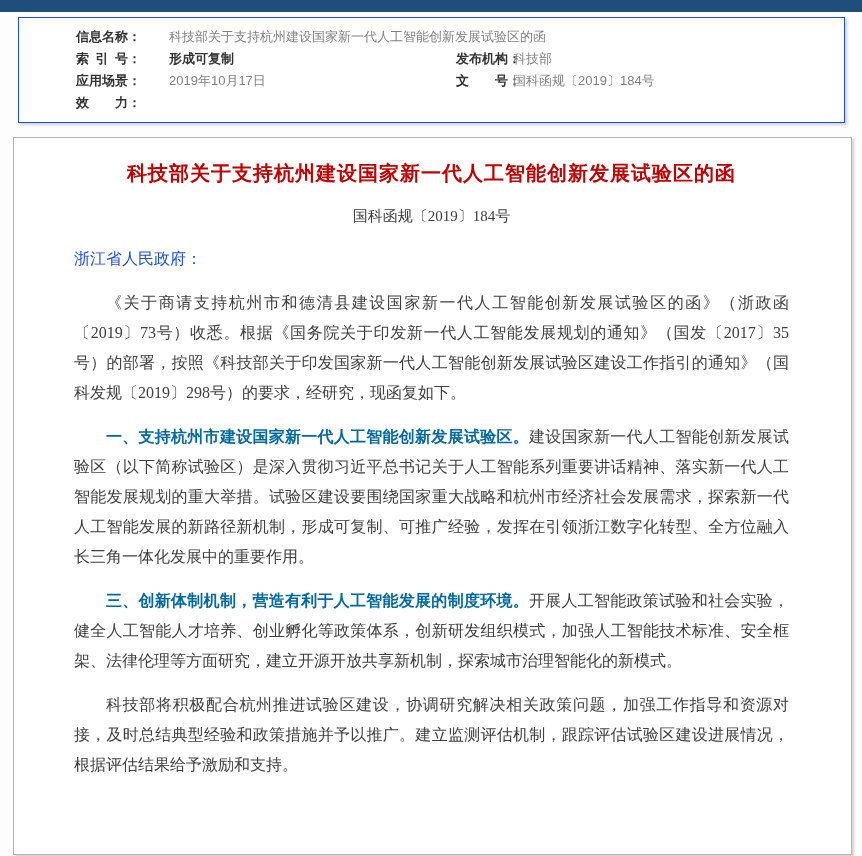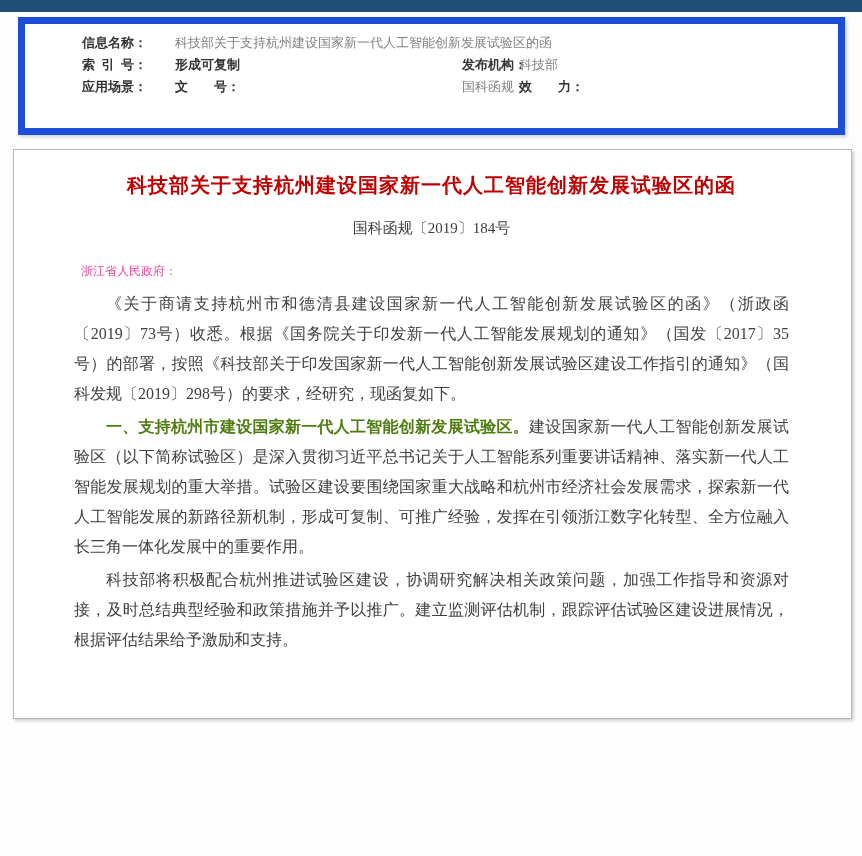--- a/index.html
+++ b/index.html
@@ -14,21 +14,21 @@
   .top-bar {
     height: 12px;
     width: 100%;
     background: #1f4e79;
   }
 
   
   .meta-box {
     margin: 5px 17px 0 18px;
     background: #ffffff;
-    border: 7px solid #1d4ed8;
+    border: 1px solid #1d4ed8;
     box-shadow: 2px 2px 3px rgba(0,0,0,0.18);
     padding: 8px 10px 8px 57px;
   }
   .meta-grid {
     display: grid;
     grid-template-columns: 93px 287px 57px 1fr;
     grid-auto-rows: 22px;
     align-items: center;
     font-size: 13px;
   }
@@ -68,65 +68,66 @@
     line-height: 26px;
   }
   .doc-number {
     text-align: center;
     color: #3c3c3c;
     font-size: 15px;
     margin-top: 21px;
   }
   .salutation {
     margin-top: 18px;
-    font-size: 12px;
-    color: #ec4899;
+    font-size: 16px;
+    color: #1d4ed8;
     line-height: 30px;
-    margin-left: 7px;
   }
   .doc-body p.para {
     font-size: 16px;
     color: #404040;
     line-height: 30px;
     text-indent: 2em;
     text-align: justify;
-    margin: 3px 0;
+    margin: 14px 0;
   }
   .doc-body p.para b {
-    color: #4d7c0f;
+    color: #0369a1;
   }
 </style>
 </head>
 <body>
 
 <div class="top-bar"></div>
 
 <div class="meta-box">
   <div class="meta-grid">
 
     <div class="meta-label"><span class="jlabel">信息名称</span><span>：</span></div>
     <div class="meta-value span3">科技部关于支持杭州建设国家新一代人工智能创新发展试验区的函</div>
 
     <div class="meta-label"><span class="jlabel">索引号</span><span>：</span></div>
     <div class="meta-label"><span class="jlabel">形成可复制</span><span>：</span></div>
 
     <div class="meta-label"><span class="jlabel">发布机构</span><span>：</span></div>
     <div class="meta-value">科技部</div>
     <div class="meta-label"><span class="jlabel">应用场景</span><span>：</span></div>
+    <div class="meta-value">2019年10月17日</div>
 
     <div class="meta-label"><span class="jlabel">文号</span><span>：</span></div>
     <div class="meta-value">国科函规〔2019〕184号</div>
     <div class="meta-label"><span class="jlabel">效力</span><span>：</span></div>
     <div class="meta-value"></div>
   </div>
 </div>
 
 <div class="doc-box">
   <h1 class="doc-title">科技部关于支持杭州建设国家新一代人工智能创新发展试验区的函</h1>
   <div class="doc-number">国科函规〔2019〕184号</div>
   <div class="salutation">浙江省人民政府：</div>
   <div class="doc-body">
       <p class="para">《关于商请支持杭州市和德清县建设国家新一代人工智能创新发展试验区的函》（浙政函〔2019〕73号）收悉。根据《国务院关于印发新一代人工智能发展规划的通知》（国发〔2017〕35号）的部署，按照《科技部关于印发国家新一代人工智能创新发展试验区建设工作指引的通知》（国科发规〔2019〕298号）的要求，经研究，现函复如下。</p>
       <p class="para"><b>一、支持杭州市建设国家新一代人工智能创新发展试验区。</b>建设国家新一代人工智能创新发展试验区（以下简称试验区）是深入贯彻习近平总书记关于人工智能系列重要讲话精神、落实新一代人工智能发展规划的重大举措。试验区建设要围绕国家重大战略和杭州市经济社会发展需求，探索新一代人工智能发展的新路径新机制，形成可复制、可推广经验，发挥在引领浙江数字化转型、全方位融入长三角一体化发展中的重要作用。</p>
+      <p class="para"><b>三、创新体制机制，营造有利于人工智能发展的制度环境。</b>开展人工智能政策试验和社会实验，健全人工智能人才培养、创业孵化等政策体系，创新研发组织模式，加强人工智能技术标准、安全框架、法律伦理等方面研究，建立开源开放共享新机制，探索城市治理智能化的新模式。</p>
       <p class="para">科技部将积极配合杭州推进试验区建设，协调研究解决相关政策问题，加强工作指导和资源对接，及时总结典型经验和政策措施并予以推广。建立监测评估机制，跟踪评估试验区建设进展情况，根据评估结果给予激励和支持。</p>
     </div>
 
 </div>
 
 </body></html>

